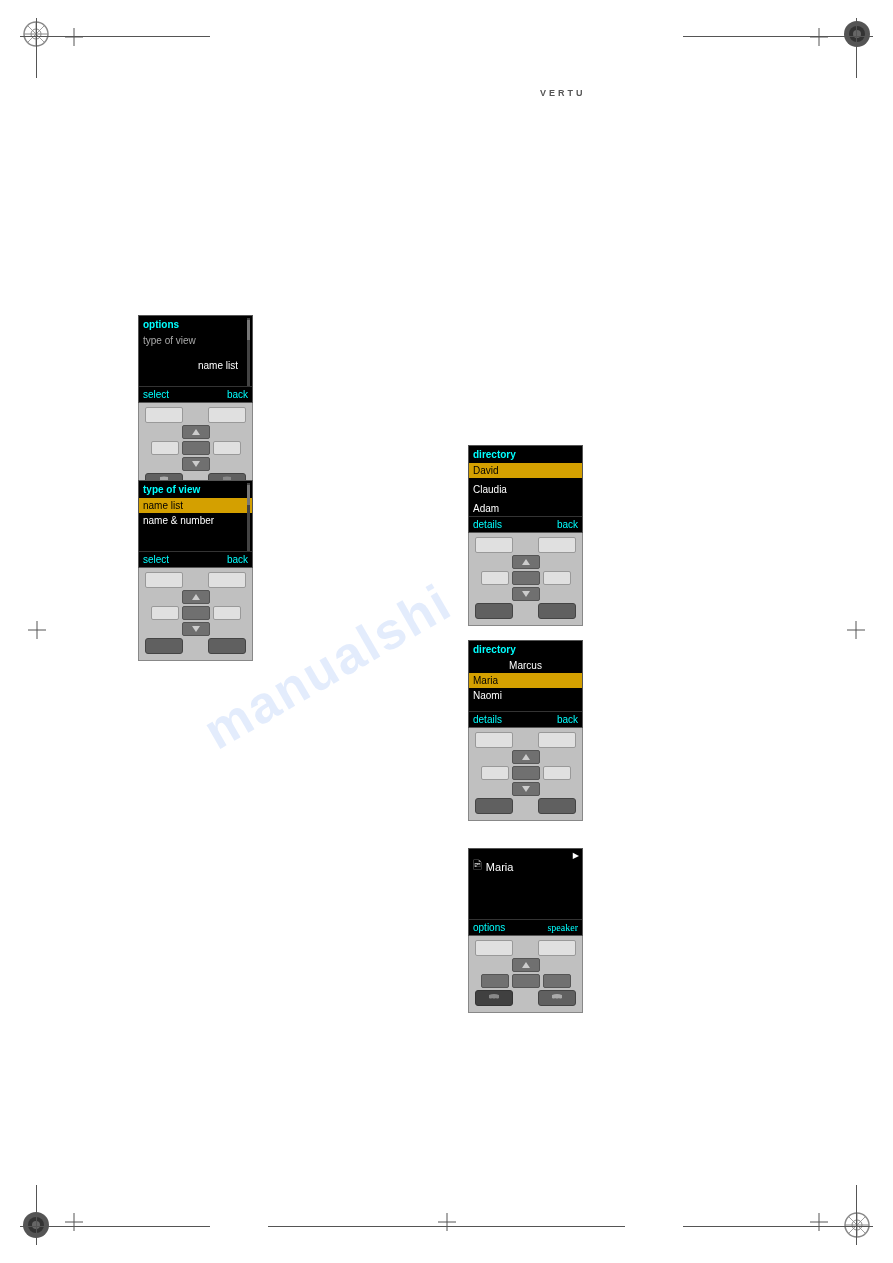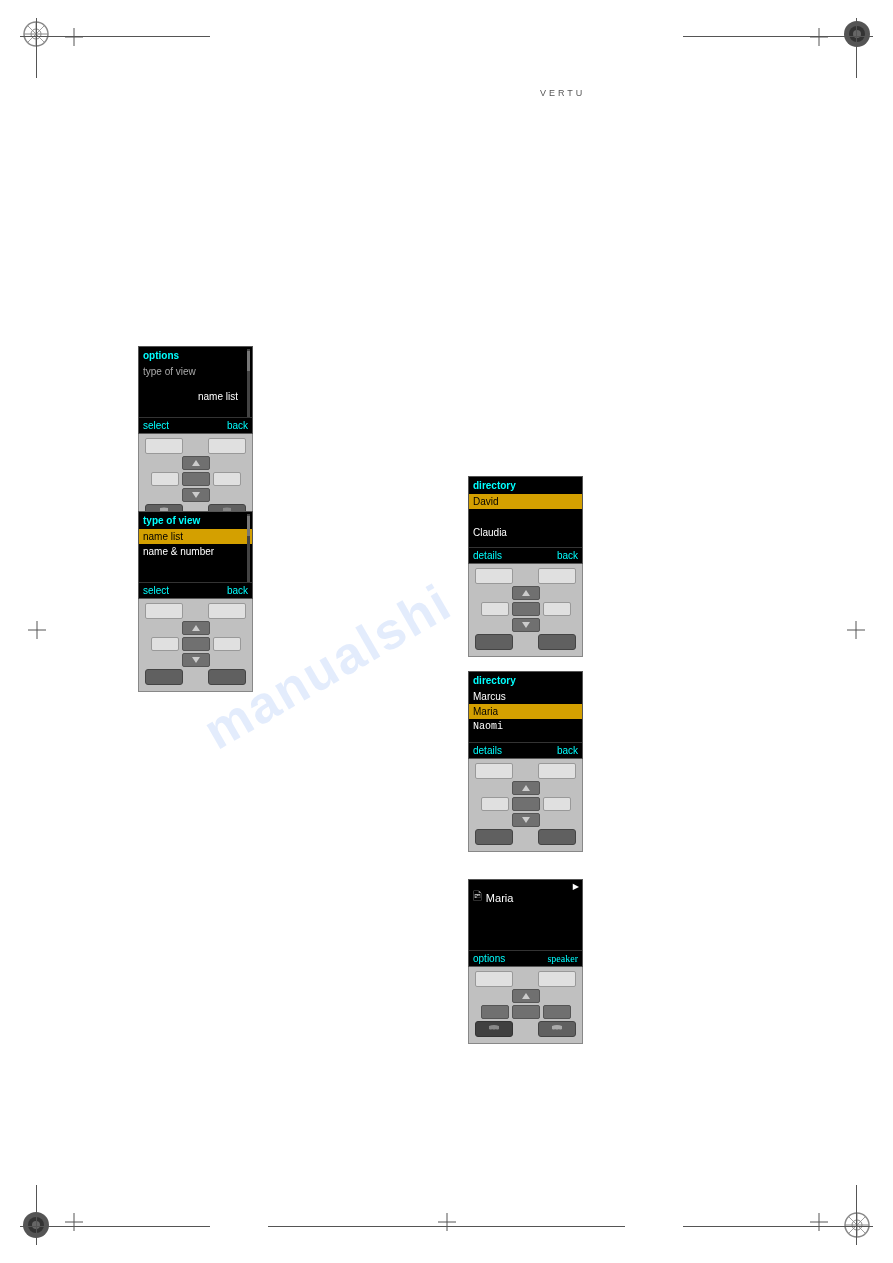--- a/index.html
+++ b/index.html
@@ -20,21 +20,20 @@
       color: rgba(100, 149, 237, 0.18);
       font-weight: bold;
       transform: rotate(-30deg);
       white-space: nowrap;
       pointer-events: none;
       letter-spacing: 2px;
     }
 
     .phone-container {
       position: absolute;
-      margin-top: 31px;
     }
 
     .screen-box {
       border: 1px solid #555;
       background: #000;
       overflow: hidden;
     }
   </style>
 </head>
 <body>
@@ -74,21 +73,21 @@
     <line x1="0" y1="9" x2="18" y2="9" stroke="#555" stroke-width="1"></line>
   </svg>
 </div>
 
 <div style="position:absolute;top:36px;right:20px;width:190px;height:1px;background:#555;"></div>
 
 <div style="position:absolute;top:18px;left:36px;width:1px;height:60px;background:#555;"></div>
 
 <div style="position:absolute;top:18px;right:36px;width:1px;height:60px;background:#555;"></div>
 
-<div style="position:absolute;top:88px;left:540px;font-size:9px;letter-spacing:3px;color:#555;font-weight:normal;">VERTU</div>
+<div style="position:absolute;top:88px;left:540px;font-size:9px;letter-spacing:3px;color:#555;font-weight:bold;">VERTU</div>
 
 <div class="watermark" style="top:600px;left:180px;">manualshi  .com</div>
 
 <div class="phone-container" style="top:315px;left:138px;">
 
   <div class="screen-box" style="width:115px;height:88px;position:relative;">
     <div style="color:#00ffff;font-size:10px;font-weight:bold;padding:3px 4px;">options</div>
     <div style="position:absolute;right:2px;top:2px;bottom:14px;width:3px;background:#444;">
       <div style="width:3px;height:20px;background:#777;margin-top:2px;"></div>
     </div>
@@ -191,21 +190,21 @@
     </div>
   </div>
 </div>
 
 <div class="phone-container" style="top:445px;left:468px;">
 
   <div class="screen-box" style="width:115px;height:88px;position:relative;">
     <div style="color:#00ffff;font-size:10px;font-weight:bold;padding:3px 4px;">directory</div>
 
     <div style="background:#d4a000;color:#000;font-size:10px;padding:2px 4px;">David</div>
-    <div style="color:#fff;font-size:10px;padding:18px 4px;">Claudia</div>
+    <div style="color:#fff;font-size:10px;padding:6px 4px;">Claudia</div>
     <div style="color:#fff;font-size:10px;padding:2px 4px;">Adam</div>
     <div style="display:flex;justify-content:space-between;padding:2px 4px;background:#000;position:absolute;bottom:0;left:0;right:0;border-top:1px solid #333;">
       <span style="color:#00ffff;font-size:10px;">details</span>
       <span style="color:#00ffff;font-size:10px;">back</span>
     </div>
   </div>
 
   <div style="background:#c0c0c0;border:1px solid #888;border-top:none;width:115px;padding:4px 6px 6px;">
     <div style="display:flex;justify-content:space-between;margin-bottom:2px;">
       <div style="width:38px;height:16px;background:#e0e0e0;border:1px solid #999;border-radius:2px;"></div>
@@ -234,24 +233,24 @@
       <div style="width:38px;height:16px;background:#606060;border:1px solid #444;border-radius:3px;"></div>
       <div style="width:38px;height:16px;background:#606060;border:1px solid #444;border-radius:3px;"></div>
     </div>
   </div>
 </div>
 
 <div class="phone-container" style="top:640px;left:468px;">
 
   <div class="screen-box" style="width:115px;height:88px;position:relative;">
     <div style="color:#00ffff;font-size:10px;font-weight:bold;padding:3px 4px;">directory</div>
-    <div style="color:#fff;font-size:10px;padding:2px 4px;">Marcus</div>
+    <div style="color:#fff;font-size:10px;padding:2px 4px;text-align:center;">Marcus</div>
 
     <div style="background:#d4a000;color:#000;font-size:10px;padding:2px 4px;">Maria</div>
-    <div style="color:#fff;font-size:10px;padding:2px 4px;font-family:Liberation Mono, monospace;">Naomi</div>
+    <div style="color:#fff;font-size:10px;padding:2px 4px;">Naomi</div>
     <div style="display:flex;justify-content:space-between;padding:2px 4px;background:#000;position:absolute;bottom:0;left:0;right:0;border-top:1px solid #333;">
       <span style="color:#00ffff;font-size:10px;">details</span>
       <span style="color:#00ffff;font-size:10px;">back</span>
     </div>
   </div>
 
   <div style="background:#c0c0c0;border:1px solid #888;border-top:none;width:115px;padding:4px 6px 6px;">
     <div style="display:flex;justify-content:space-between;margin-bottom:2px;">
       <div style="width:38px;height:16px;background:#e0e0e0;border:1px solid #999;border-radius:2px;"></div>
       <div style="width:38px;height:16px;background:#e0e0e0;border:1px solid #999;border-radius:2px;"></div>

